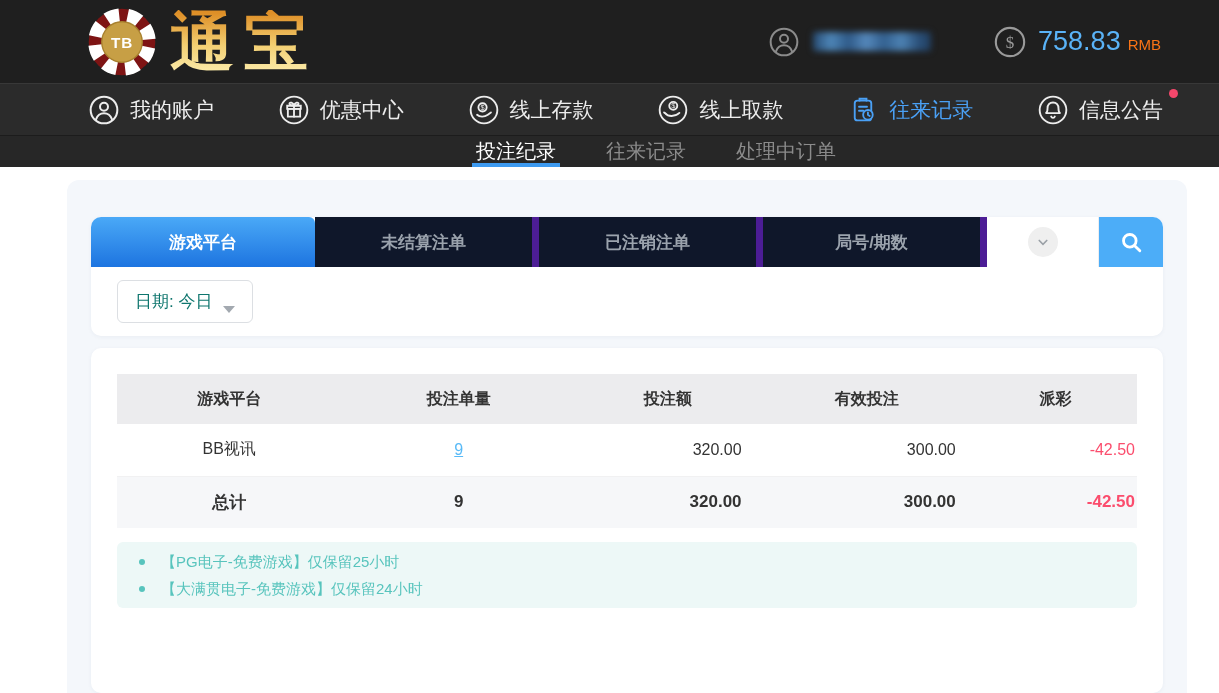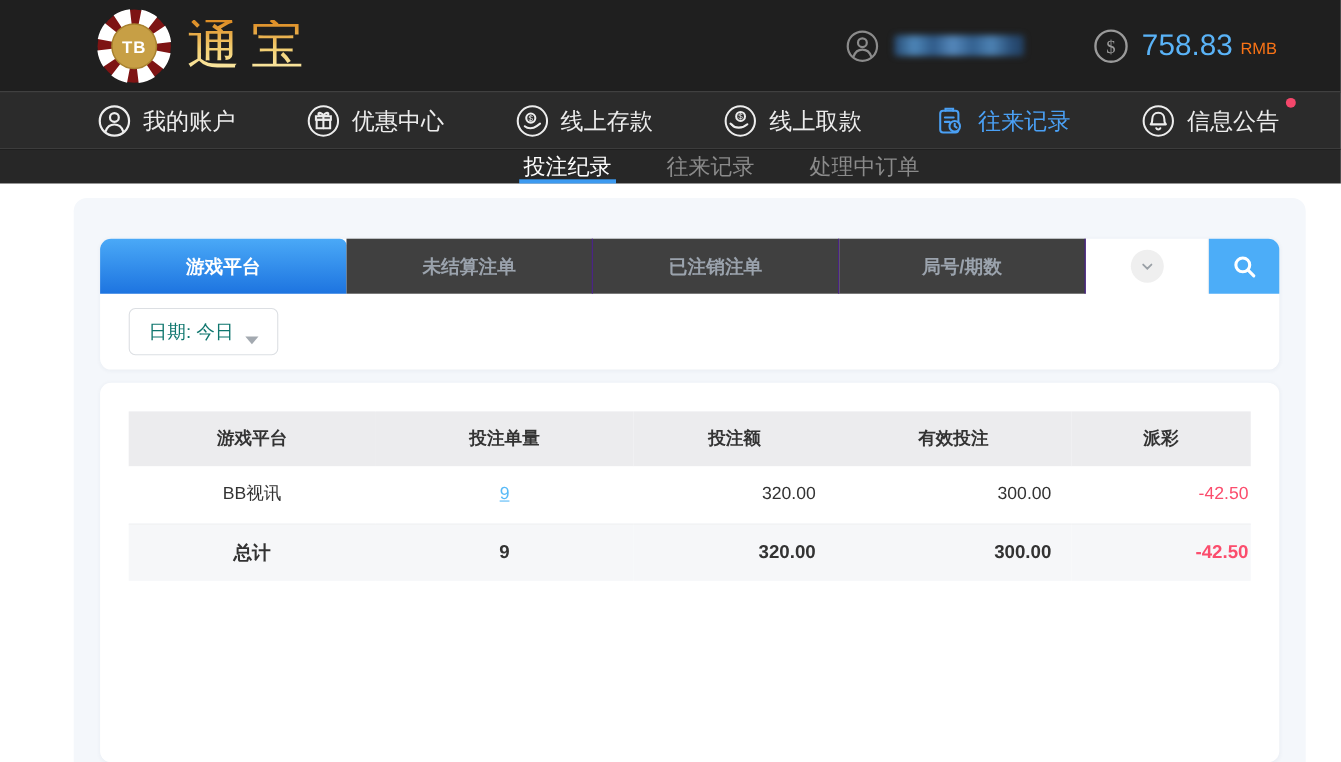--- a/index.html
+++ b/index.html
@@ -2,21 +2,21 @@
 <html><head>
 <meta charset="utf-8">
 <style>
   * { margin:0; padding:0; box-sizing:border-box; }
   html,body { width:1219px; height:693px; overflow:hidden; background:#fff;
     font-family:"Liberation Sans","DejaVu Sans",sans-serif; }
 
   
   .top-header { height:83px; background:#1f1f1f; display:flex; align-items:center; }
   .logo-wrap { margin-left:86px; display:flex; align-items:center; }
-  .brand-name { margin-left:12px; font-size:48px; font-weight:normal; letter-spacing:10px;
+  .brand-name { margin-left:12px; font-size:64px; font-weight:bold; letter-spacing:10px;
     background:linear-gradient(180deg,#de8f27 5%,#f3cf72 55%,#fbe9a6 95%);
     -webkit-background-clip:text; background-clip:text; color:transparent; line-height:1; }
   .header-right { margin-left:auto; margin-right:58px; display:flex; align-items:center; }
   .account-group { display:flex; align-items:center; cursor:pointer; }
   .avatar { width:32px; height:32px; color:#8b8b8b; }
   .username-blur { width:118px; height:19px; margin-left:13px; border-radius:3px; filter:blur(3px);
     background:linear-gradient(90deg,#274b72,#4e86b8 15%,#2f5a88 30%,#5588bb 45%,#33608f 60%,#4d82b3 75%,#2a4f78 90%,#223f60); }
   .balance-group { display:flex; align-items:center; margin-left:62px; cursor:pointer; }
   .coin-icon { width:34px; height:34px; color:#9a9a9a; }
   .balance-amount { color:#5ab3f7; font-size:27px; font-weight:500; margin-left:11px; }
@@ -43,22 +43,22 @@
 
   
   .main-area { position:relative; height:510px; background:#fff; }
   .panel { position:absolute; left:67px; top:13px; width:1120px; height:600px;
     background:#f4f7fb; border-radius:12px; }
 
   .filter-card { margin:37px 24px 0; background:#fff; border-radius:10px; height:119px;
     box-shadow:0 1px 4px rgba(40,60,90,.05); }
   .tabs-row { display:flex; height:50px; }
   .tab { width:224px; display:flex; align-items:center; justify-content:center;
-    font-size:17px; font-weight:bold; color:#9ba3ad; border-right:1px solid #4c1d95;
-    background:#404040; cursor:pointer; }
+    font-size:17px; font-weight:bold; color:#9ba3ad; border-right:7px solid #4c1d95;
+    background:#0f172a; cursor:pointer; }
   .tab.active { background:linear-gradient(180deg,#4aa9f7,#1d74e0); color:#fff;
     border-radius:10px 6px 0 0; border-right:none; }
   .tab-select { width:112px; display:flex; align-items:center; justify-content:center;
     border-right:1px solid #eceef1; cursor:pointer; }
   .chevron-circle { width:30px; height:30px; border-radius:50%; background:#efefef;
     display:flex; align-items:center; justify-content:center; color:#9aa0a6; }
   .chevron-circle svg { width:18px; height:18px; }
   .search-btn { flex:1; background:#4cadf8; border:none; border-radius:0 10px 0 0;
     display:flex; align-items:center; justify-content:center; cursor:pointer; }
   .search-btn svg { width:27px; height:27px; }
@@ -264,16 +264,26 @@
           <tr class="total-row">
             <td>总计</td>
             <td>9</td>
             <td>320.00</td>
             <td>300.00</td>
             <td class="neg">-42.50</td>
           </tr>
         </tbody>
       </table>
 
+      <div class="notes-box">
+        <div class="note-line">
+          <span class="bullet"></span>
+          <span>【PG电子-免费游戏】仅保留25小时</span>
+        </div>
+        <div class="note-line">
+          <span class="bullet"></span>
+          <span>【大满贯电子-免费游戏】仅保留24小时</span>
+        </div>
+      </div>
     </div>
 
   </div>
 </div>
 
 </body></html>

